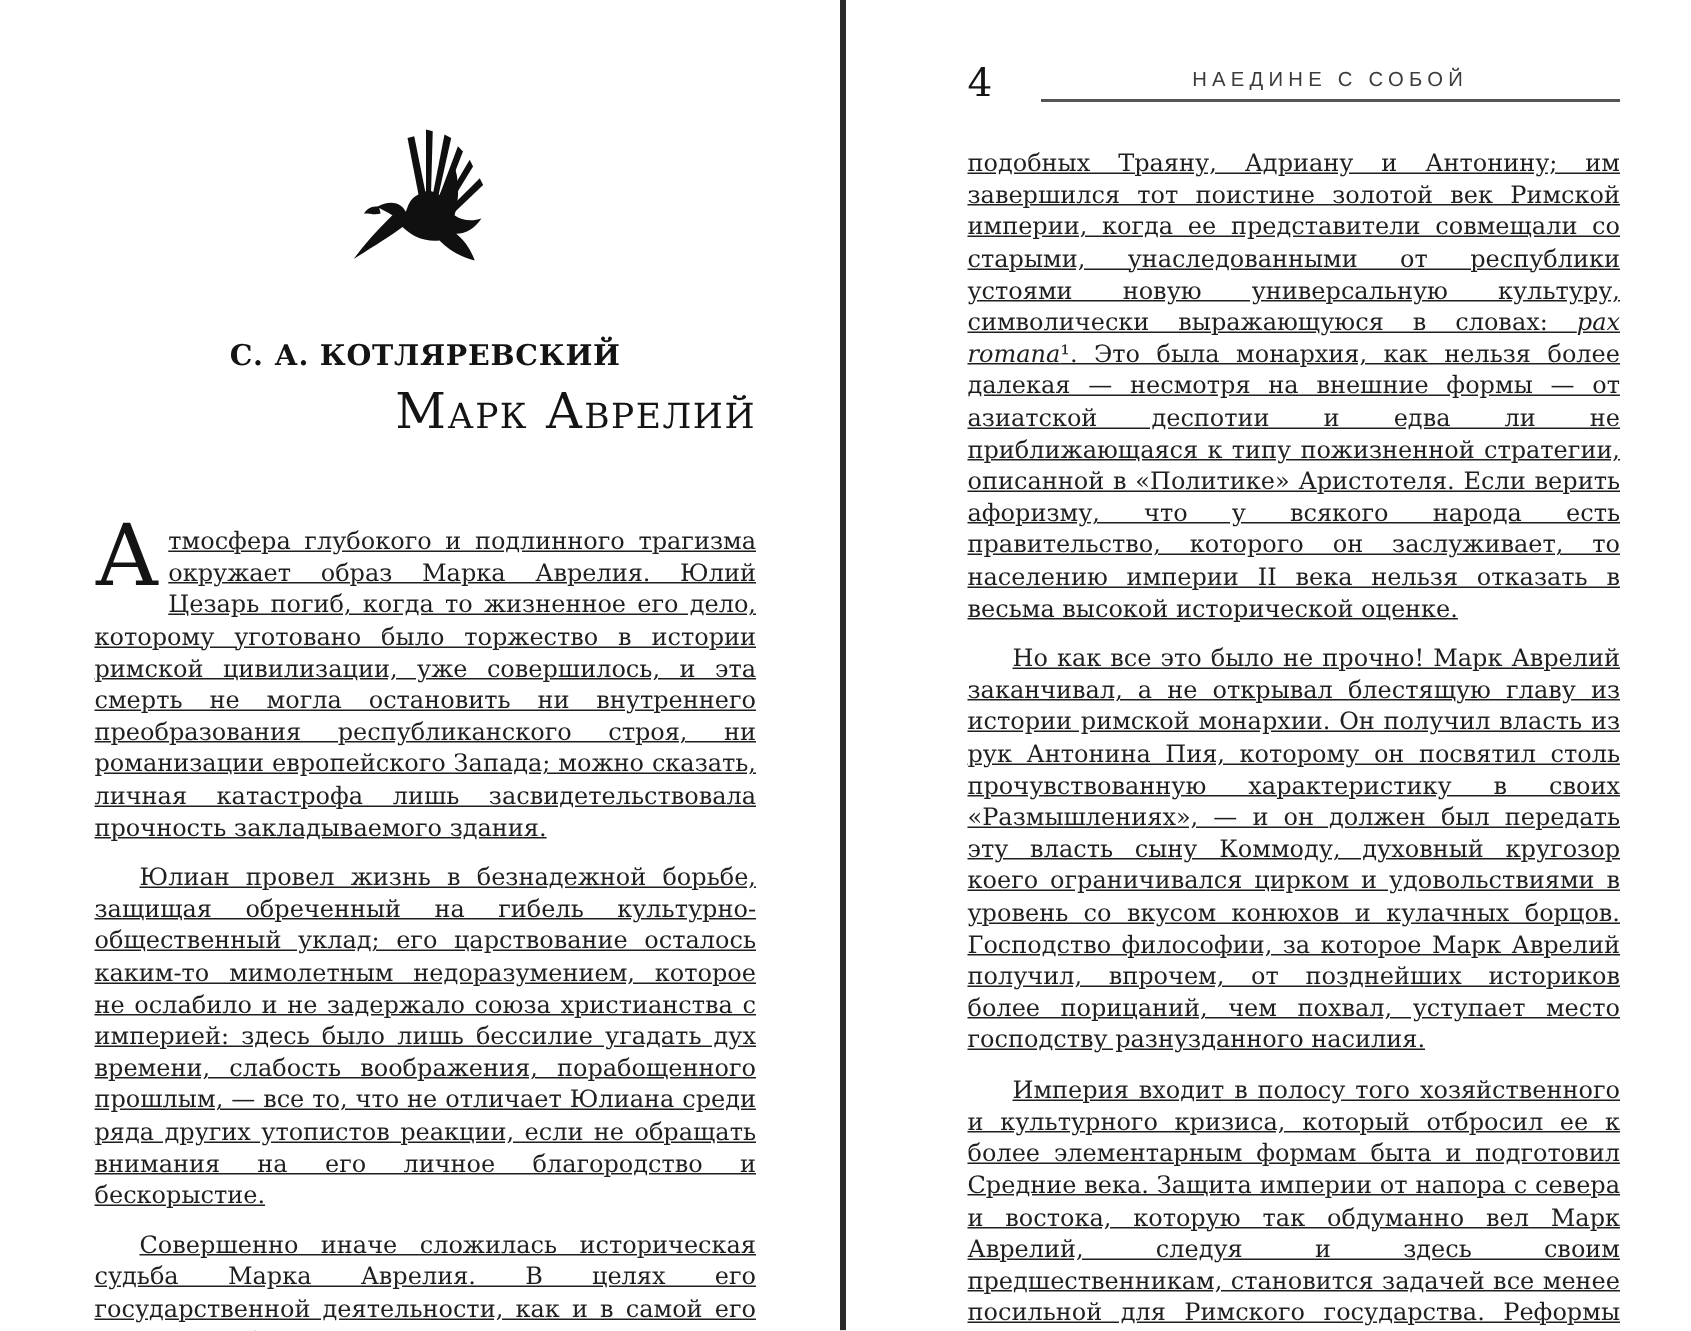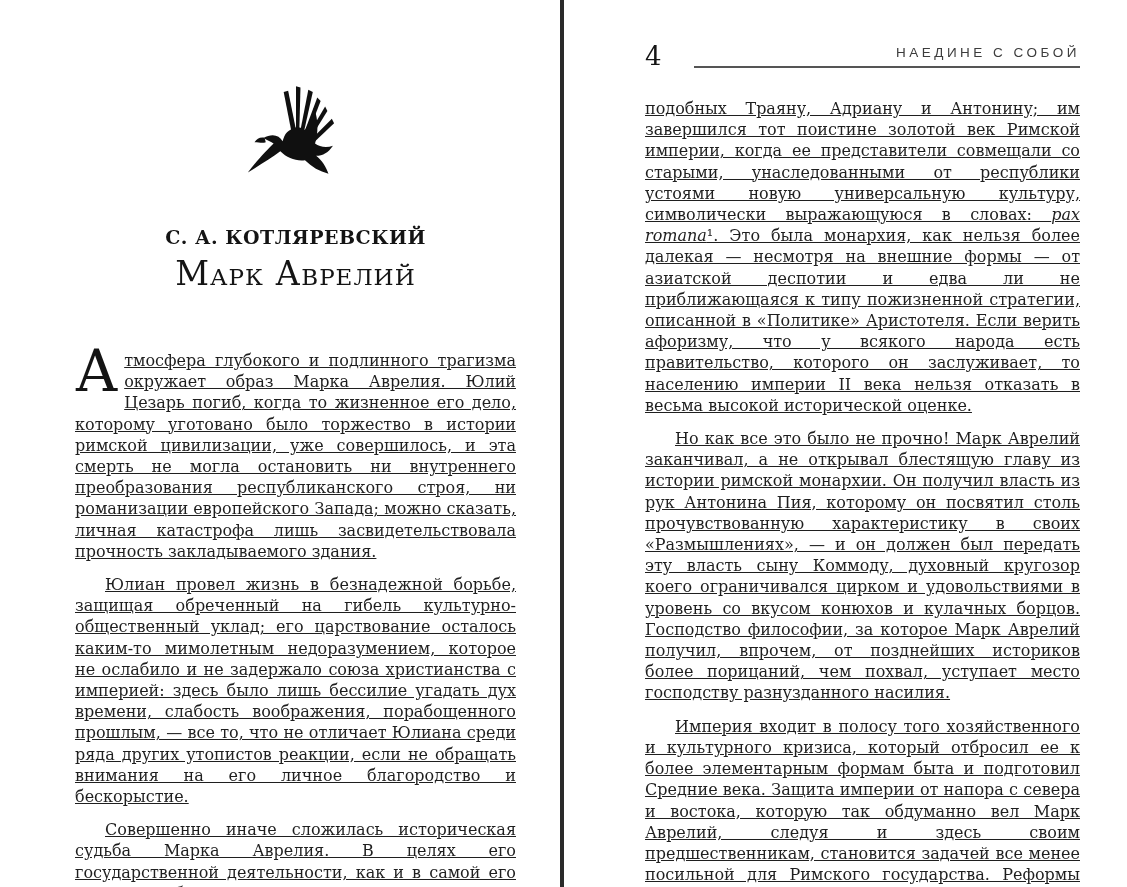--- a/index.html
+++ b/index.html
@@ -14,38 +14,38 @@
   }
   .spine {
     position: absolute;
     left: 560px; top: 0;
     width: 4px; height: 887px;
     background: #2a2a2a;
   }
   
   .left-page {
     position: absolute;
-    left: 12px; top: 0;
+    left: 0; top: 0;
     width: 560px; height: 887px;
     padding: 80px 56px 0 63px;
     box-sizing: border-box;
   }
   .eagle-wrap { text-align: center; height: 118px; }
   .eagle-wrap svg { width: 112px; height: 118px; }
   .author {
     margin-top: 28px;
     text-align: center;
     font-weight: bold;
     font-size: 19px;
     letter-spacing: 0.5px;
     color: #141414;
   }
   .book-title {
     margin: 4px 0 0 0;
-    text-align: center;
+    text-align: right;
     font-size: 33px;
     font-weight: normal;
     font-variant: small-caps;
     letter-spacing: 1px;
     color: #141414;
     line-height: 44px;
   }
   .left-body { margin-top: 54px; }
   
   .body-text p {
@@ -76,21 +76,21 @@
   .rp-header { display: flex; align-items: flex-end; }
   .page-num {
     font-size: 26px;
     line-height: 24px;
     margin-right: 32px;
     color: #141414;
   }
   .header-line {
     flex: 1;
     border-bottom: 2px solid #555555;
-    text-align: right;
+    text-align: center;
     padding-bottom: 5px;
   }
   .running-title {
     font-family: "Liberation Sans", sans-serif;
     font-size: 13.5px;
     letter-spacing: 3.5px;
     color: #3c3c3c;
     white-space: nowrap;
   }
   .right-body { margin-top: 30px; }

